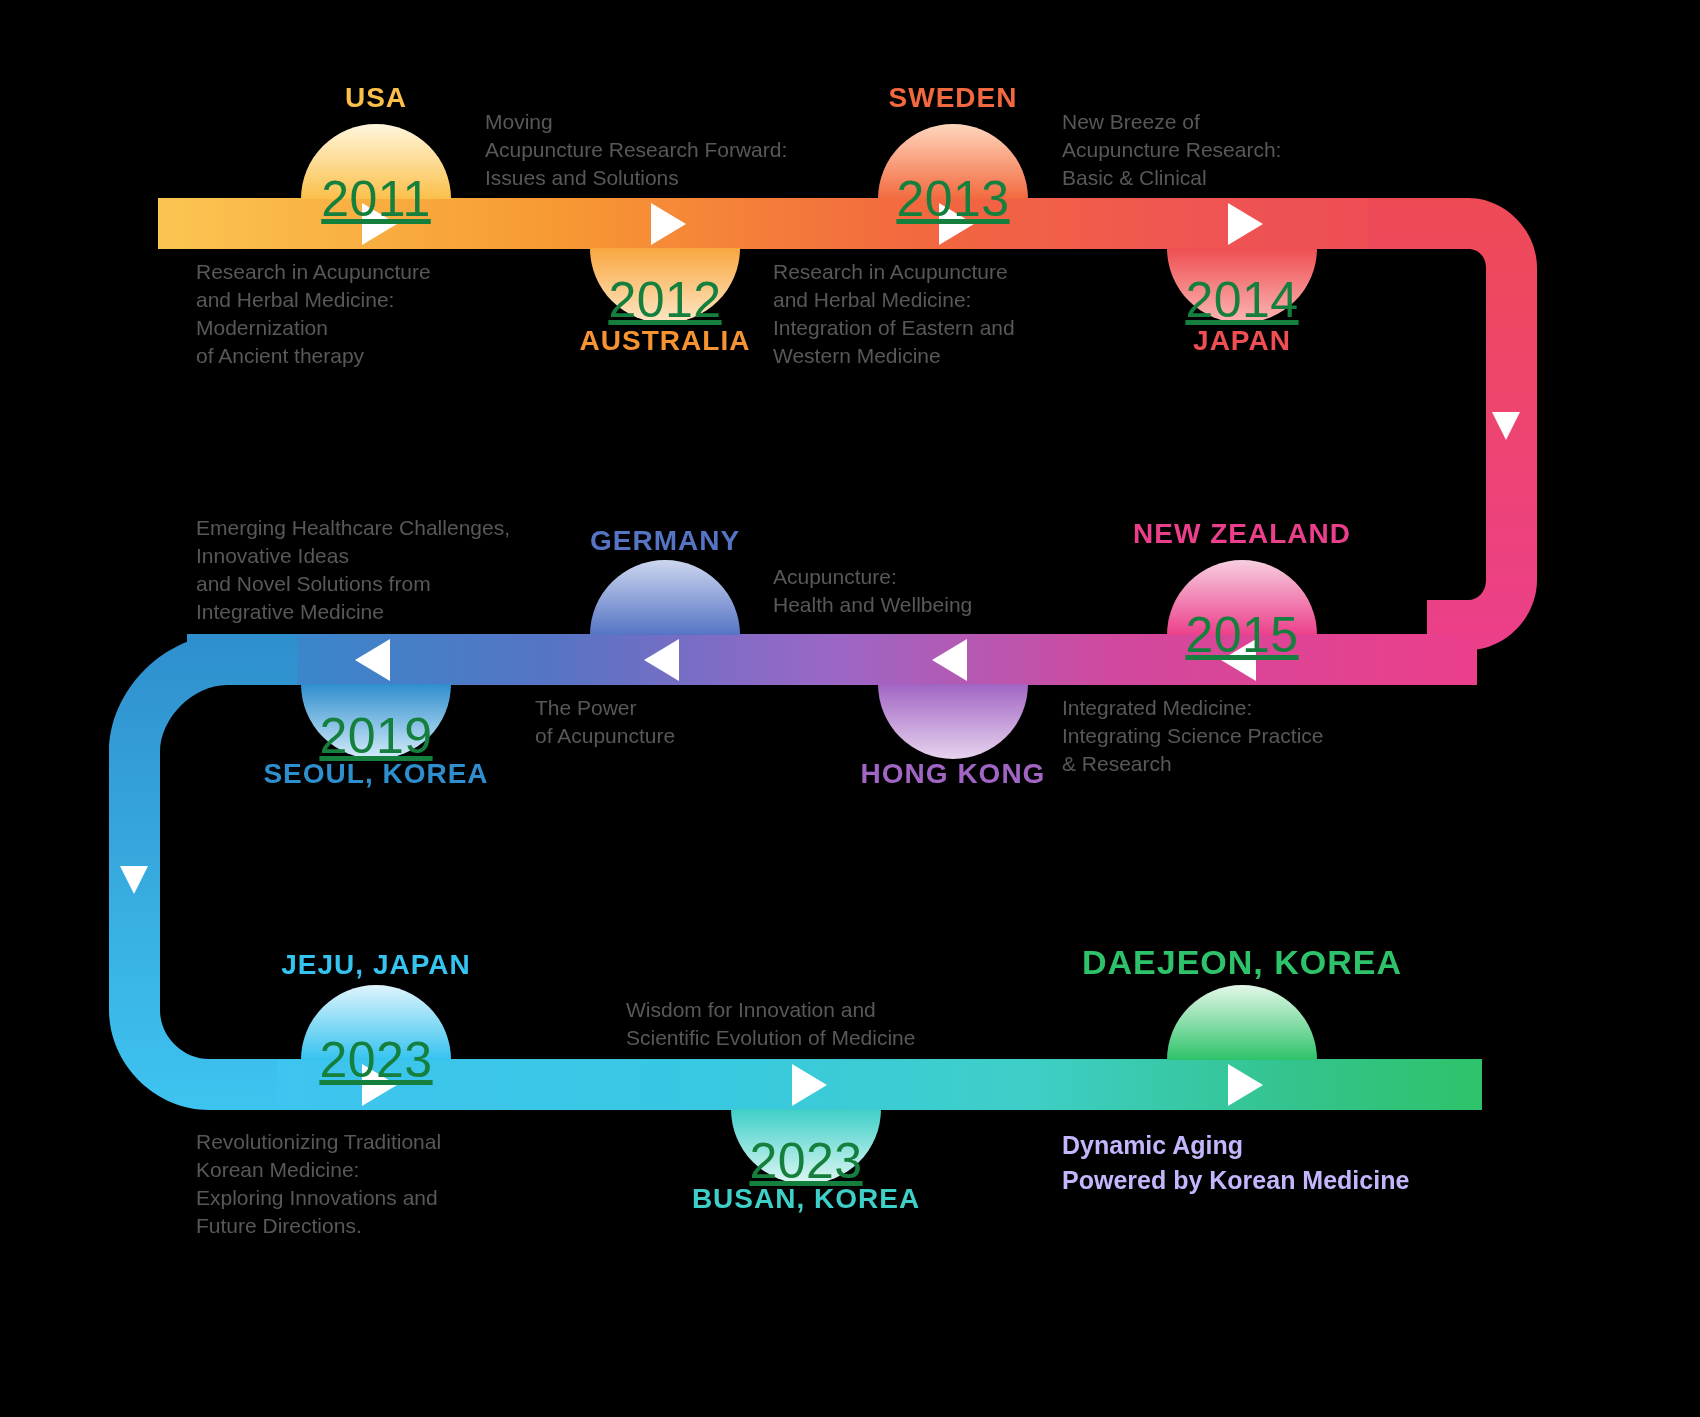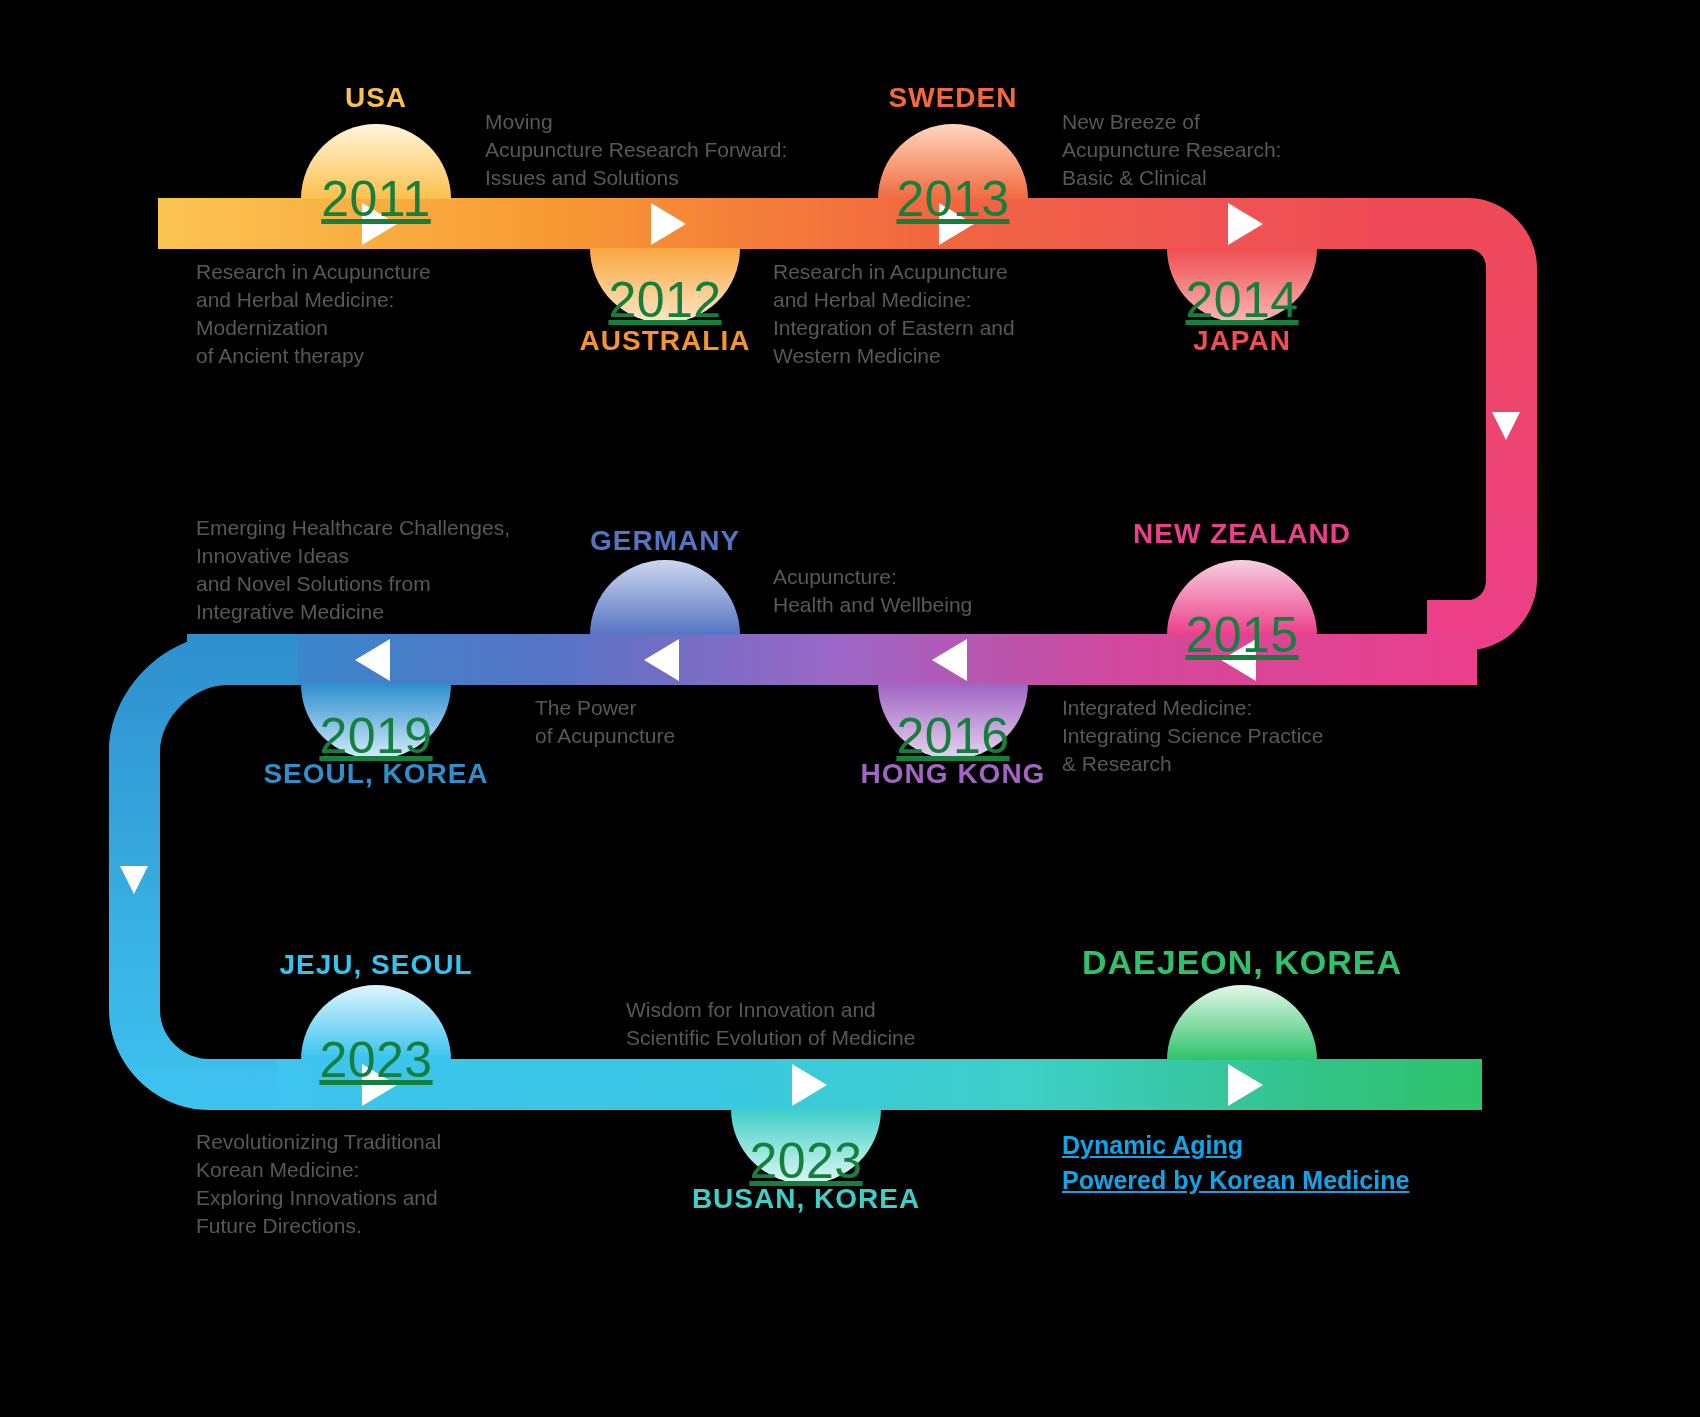--- a/index.html
+++ b/index.html
@@ -18,21 +18,21 @@
   .country{
     position:absolute;text-align:center;
     font-size:28px;font-weight:bold;letter-spacing:1px;
     white-space:nowrap;
   }
   .caption{
     position:absolute;text-align:left;
     color:#585858;font-size:21px;line-height:1.33;
     white-space:pre-line;
   }
-  .caption.bright{color:#0ea5e9;font-size:25px;font-weight:bold;line-height:1.4;text-decoration:underline;}
+  .caption.bright{color:#c4b5fd;font-size:25px;font-weight:bold;line-height:1.4;}
 </style>
 </head>
 <body>
 
 <div id="stage">
 
   <svg id="ribbon" viewBox="0 0 1700 1417">
     <defs>
       <linearGradient id="g-row1" x1="0" y1="0" x2="1" y2="0">
         <stop offset="0.00" stop-color="#fbc552"></stop>
@@ -182,35 +182,34 @@
   <div class="country" style="left:1055px;top:325px;width:300px;color:#ef4e52;">JAPAN</div>
 
   <div class="country" style="left:1055px;top:518px;width:300px;color:#ec3f8b;">NEW ZEALAND</div>
   <div class="year" style="left:1130px;top:560px;">2015</div>
   <div class="caption" style="left:1025px;top:694px;width:360px;">Integrated Medicine:
 Integrating Science Practice
 &amp; Research</div>
 
   <div class="caption" style="left:736px;top:563px;width:360px;">Acupuncture:
 Health and Wellbeing</div>
-  <div class="year" style="left:841px;top:661px;">2016</div>
   <div class="country" style="left:766px;top:758px;width:300px;color:#a165c4;">HONG KONG</div>
 
   <div class="country" style="left:553px;top:525px;width:150px;color:#5574c4;">GERMANY</div>
   <div class="caption" style="left:498px;top:694px;width:260px;">The Power
 of Acupuncture</div>
 
   <div class="caption" style="left:159px;top:514px;width:360px;">Emerging Healthcare Challenges,
 Innovative Ideas
 and Novel Solutions from
 Integrative Medicine</div>
   <div class="year" style="left:264px;top:661px;">2019</div>
   <div class="country" style="left:189px;top:758px;width:300px;color:#2f8fce;">SEOUL, KOREA</div>
 
-  <div class="country" style="left:189px;top:949px;width:300px;color:#35c3ef;">JEJU, SEOUL</div>
+  <div class="country" style="left:189px;top:949px;width:300px;color:#35c3ef;">JEJU, JAPAN</div>
   <div class="year" style="left:264px;top:985px;">2023</div>
   <div class="caption" style="left:159px;top:1128px;width:360px;">Revolutionizing Traditional
 Korean Medicine:
 Exploring Innovations and
 Future Directions.</div>
 
   <div class="caption" style="left:589px;top:996px;width:360px;">Wisdom for Innovation and
 Scientific Evolution of Medicine</div>
   <div class="year" style="left:694px;top:1086px;">2023</div>
   <div class="country" style="left:619px;top:1183px;width:300px;color:#3ecfc8;">BUSAN, KOREA</div>

